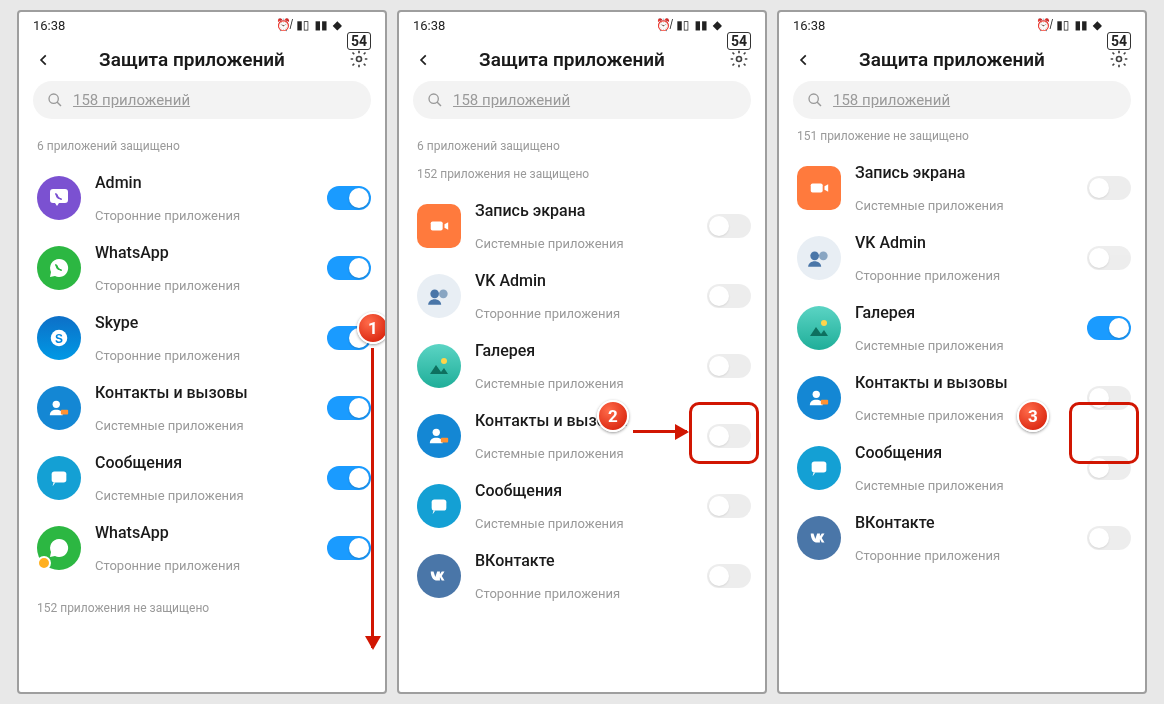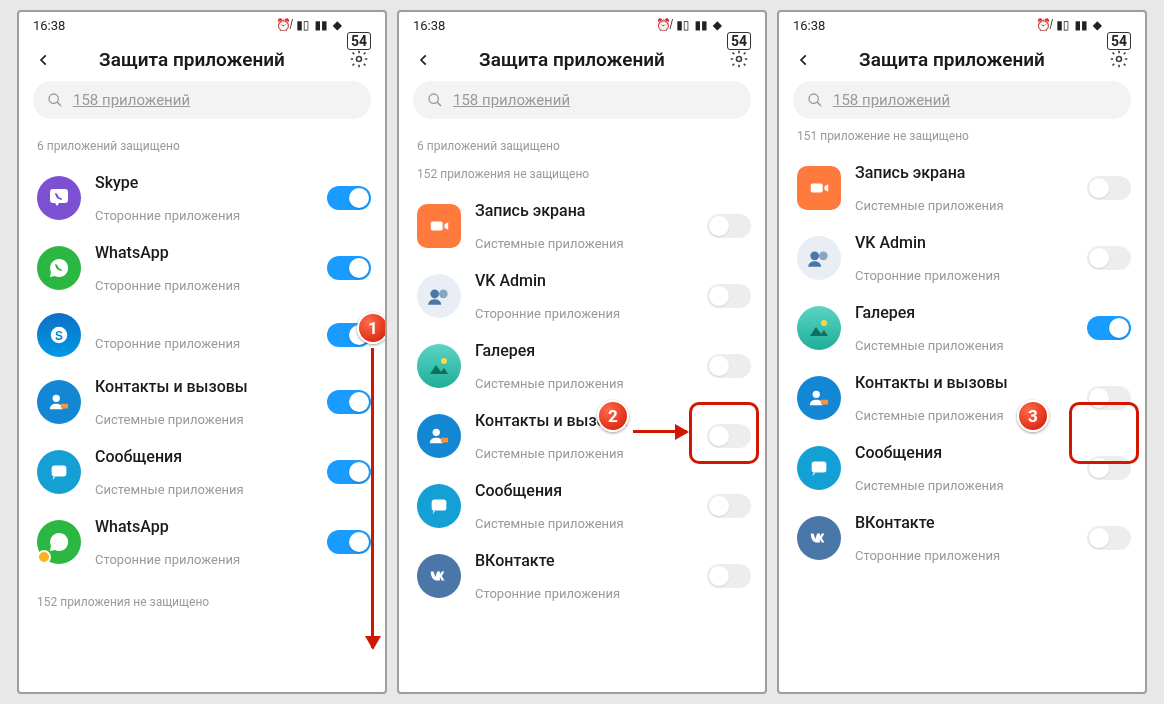--- a/index.html
+++ b/index.html
@@ -163,21 +163,21 @@
   <div class="list">
 
     <div class="row">
       <div class="app-icon" style="background:#7b51d1">
         <svg width="24" height="24" viewBox="0 0 24 24" fill="#fff">
             <path d="M6 3c-2 0-3 1-3 3v8c0 2 1 3 3 3h2l2 3 2-3h6c2 0 3-1 3-3V6c0-2-1-3-3-3H6z"></path>
             <path fill="#7b51d1" d="M9 7c-1 0-1 1-1 1l1 2c0 0 0 1 1 2s2 1 2 1l2 1s1 0 1-1l-1-1-1 0-1-1-1-1 0-1-1-1z"></path>
           </svg>
       </div>
       <div class="app-text">
-        <div class="app-name">Skype</div>
+        <div class="app-name">Admin</div>
         <div class="app-sub">Сторонние приложения</div>
       </div>
       <div class="toggle on"></div>
     </div>
 
     <div class="row">
       <div class="app-icon" style="background:#2cb742">
         <svg width="24" height="24" viewBox="0 0 24 24" fill="#fff">
             <path d="M12 3a9 9 0 00-8 13l-1 5 5-1a9 9 0 104-17z"></path>
             <path fill="#2cb742" d="M9 8c-1 0-1 1-1 1l1 2s0 1 1 2 2 1 2 1l2 1s1 0 1-1l-1-1h-1l-1-1-1-1v-1z"></path>
@@ -191,20 +191,21 @@
     </div>
 
     <div class="row">
       <div class="app-icon" style="background:linear-gradient(#0d6fc7,#0099e5)">
         <svg width="22" height="22" viewBox="0 0 24 24" fill="#fff">
             <circle cx="12" cy="12" r="9"></circle>
             <text x="12" y="17" text-anchor="middle" fill="#0088e0" font-size="13" font-weight="bold" font-family="Arial">S</text>
           </svg>
       </div>
       <div class="app-text">
+        <div class="app-name">Skype</div>
         <div class="app-sub">Сторонние приложения</div>
       </div>
       <div class="toggle on"></div>
     </div>
 
     <div class="row">
       <div class="app-icon" style="background:#1487d4">
         <svg width="22" height="22" viewBox="0 0 24 24" fill="#fff">
             <circle cx="9" cy="8" r="4"></circle>
             <path d="M2 20c0-4 3-6 7-6s7 2 7 6"></path>

